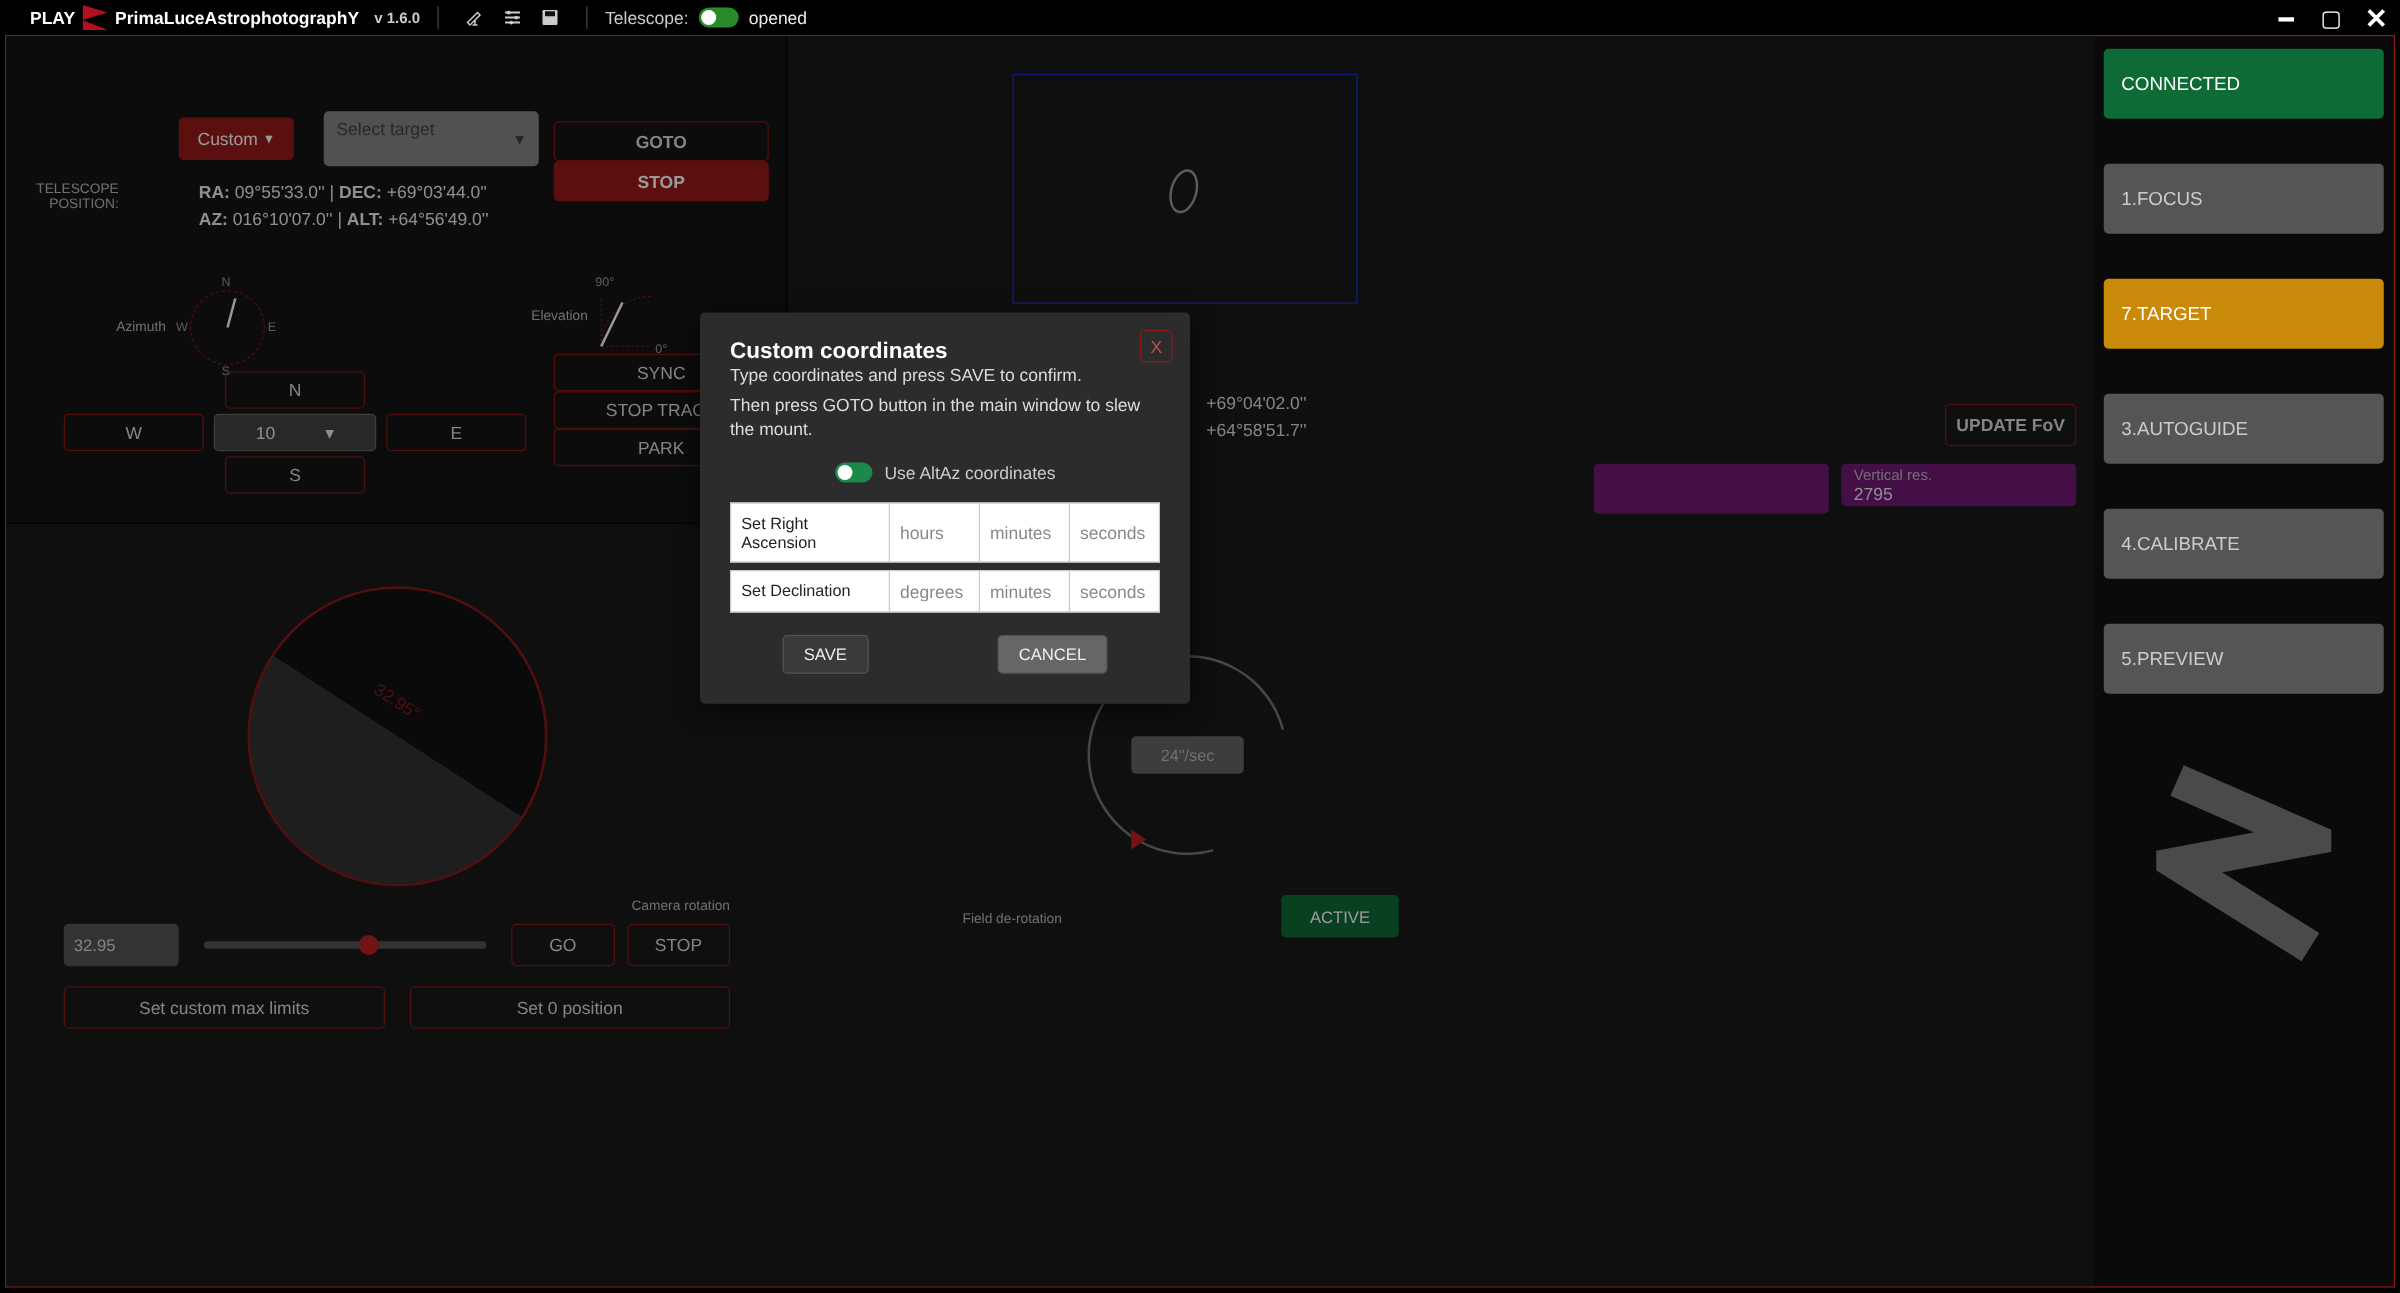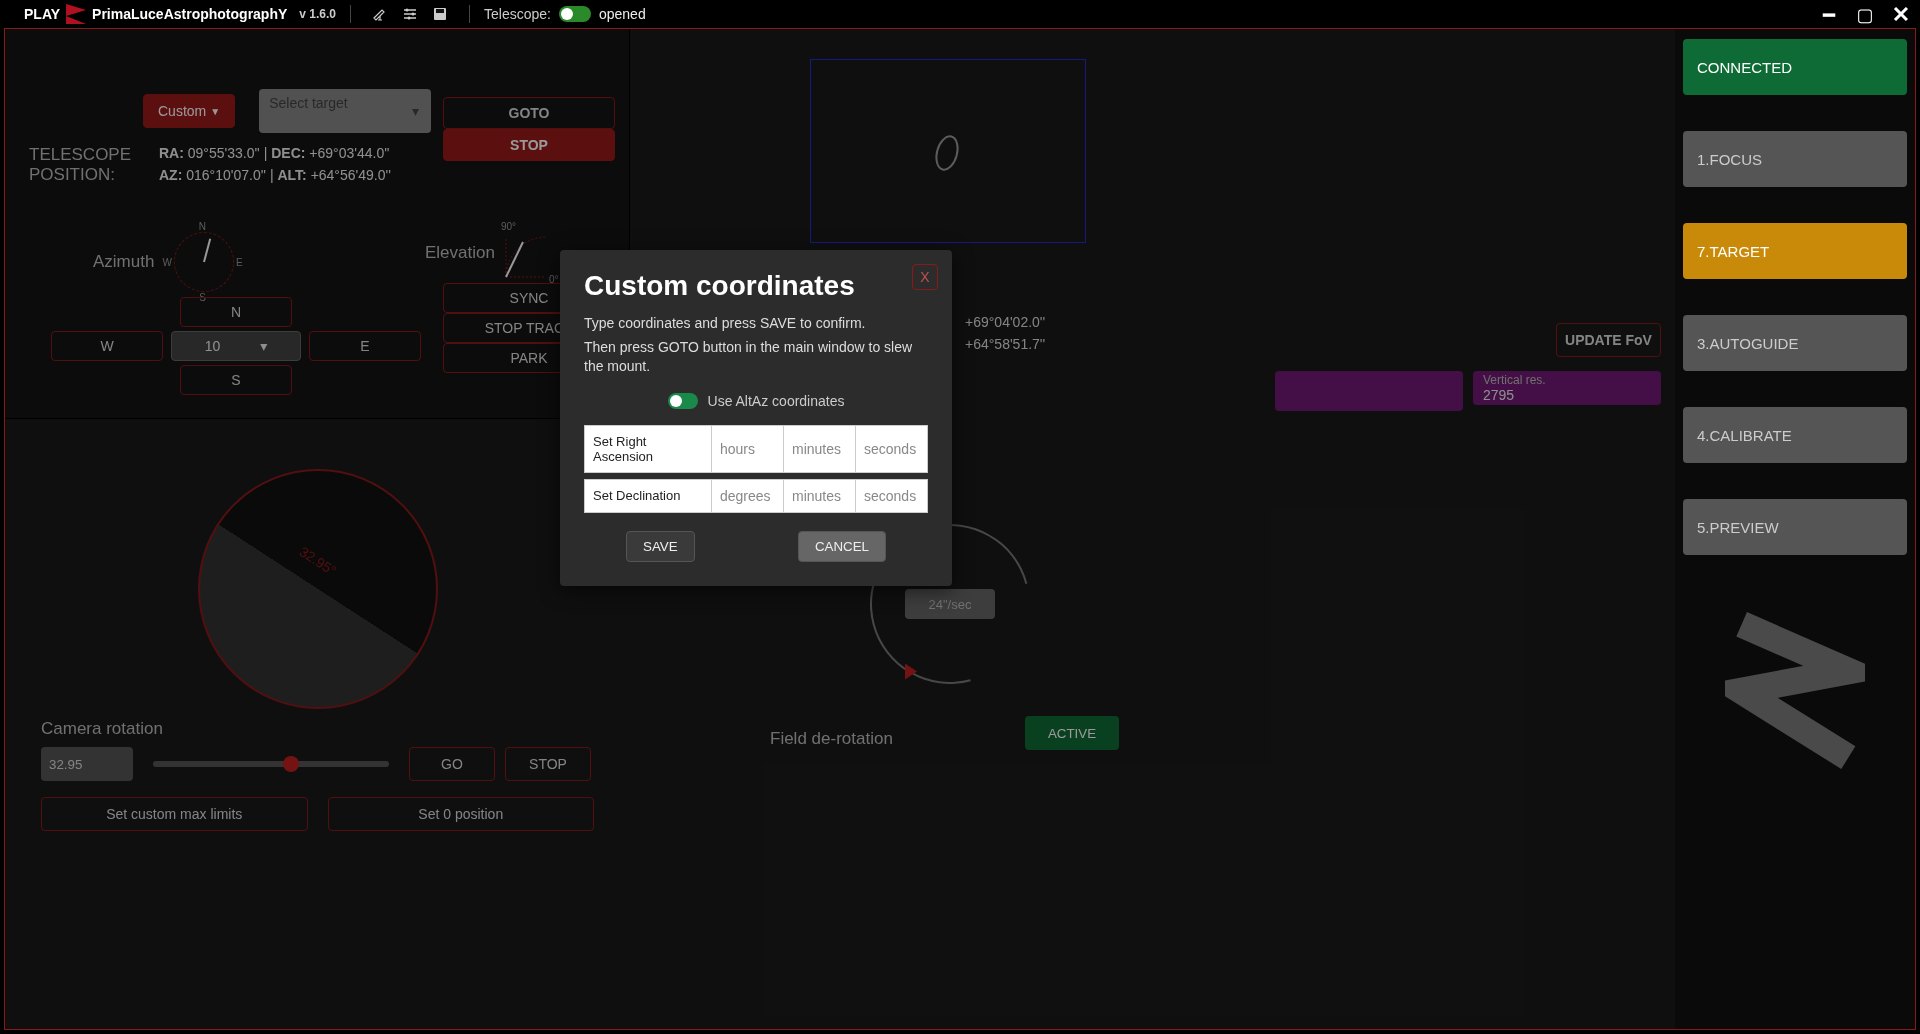--- a/index.html
+++ b/index.html
@@ -29,21 +29,21 @@
   .panel-top { position:absolute; left:0; top:0; width:625px; height:390px; background:#151515; border-right:1px solid #000; border-bottom:1px solid #000;}
   .panel-right-top { position:absolute; left:625px; right:0; top:0; height:435px; background:#1a1a1a;}
   .panel-bottom-left { position:absolute; left:0; top:390px; width:625px; bottom:0; background:#1a1a1a;}
   .panel-bottom-right { position:absolute; left:625px; top:435px; right:0; bottom:0; background:#1a1a1a;}
   
   .btn { display:inline-flex; align-items:center; justify-content:center; border:1px solid #8a1a1a; background:transparent; color:#ddd; border-radius:4px; cursor:pointer; font-size:14px; height:30px;}
   .btn-solid { background:#9a1a1a; color:#fff; border:1px solid #9a1a1a;}
   .select-grey { background:#888; color:#333; border:none; border-radius:4px; height:44px; width:172px; padding:6px 10px; position:relative;}
   .select-grey .ph { color:#444;}
   .select-grey .chev { position:absolute; right:12px; top:14px; color:#444;}
-  .info-label { color:#bbb; font-size:17px;}
+  .info-label { color:#bbb; font-size:11px;text-align:right;}
   .compass { width:60px; height:60px; border:1px dashed #8a1a1a; border-radius:50%; position:relative;}
   .compass .needle { position:absolute; left:50%; top:50%; width:2px; height:24px; background:#fff; transform-origin:bottom center; transform:translate(-50%,-100%) rotate(15deg);}
   .dircluster { width:390px; margin-left:20px; margin-top:14px;}
   .dircluster .row { display:flex; gap:8px; justify-content:center; margin:4px 0;}
   .dircluster .dbtn{ width:112px; height:30px;}
   .dircluster .dsel { width:130px; height:30px; background:#444; border:1px solid #666; color:#eee; display:flex; align-items:center; justify-content:center; gap:40px; border-radius:4px;}
   .stack { display:flex; flex-direction:column; gap:0;}
   
   .rotdial { width:240px; height:240px; border:2px solid #8a1a1a; border-radius:50%; position:relative; background:linear-gradient(33deg,#333 50%,#111 50%); margin:50px auto 10px;}
   .rotdial .ang { position:absolute; left:50%; top:38%; transform:translate(-50%,-50%) rotate(33deg); color:#8a1a1a; font-size:14px;}
@@ -54,21 +54,21 @@
   .preview { position:absolute; left:180px; top:30px; width:276px; height:184px; border:1px solid #2030d0;}
   .preview .star { position:absolute; left:125px; top:75px; width:22px; height:36px; border:2px solid #999; border-radius:50%; transform:rotate(15deg);}
   .coord-col { position:absolute; left:335px; top:285px; font-size:14px; color:#ddd;}
   .smallbox { background:#701a75; border-radius:4px; padding:2px 10px; color:#ccc;}
   
   .dering { width:160px; height:160px; border:2px solid #777; border-top-color:transparent; border-radius:50%; position:relative; transform:rotate(120deg);}
   .dering .marker { position:absolute; right:-6px; top:70px; width:0;height:0;border-left:12px solid #c02020;border-top:8px solid transparent;border-bottom:8px solid transparent; transform:rotate(-120deg);}
   .speedbox { position:absolute; left:50%; top:50%; transform:translate(-50%,-50%); width:90px; height:30px; background:#666; border-radius:4px; display:flex;align-items:center;justify-content:center;color:#bbb; font-size:13px;}
   
   .modal { position:absolute; z-index:20; left:560px; top:250px; width:392px; background:#2c2c2c; border-radius:4px; padding:20px 24px 24px; box-shadow:0 4px 20px rgba(0,0,0,0.6);}
-  .modal h2 { color:#fff; font-size:28px; font-weight:600; margin-bottom:12px;}
+  .modal h2 { color:#fff; font-size:18px; font-weight:600; margin-bottom:0;}
   .modal .close { position:absolute; right:14px; top:14px; width:26px; height:26px; border:1px solid #8a1a1a; border-radius:4px; color:#c05050; display:flex;align-items:center;justify-content:center; cursor:pointer;}
   .modal p { color:#ddd; font-size:14px; line-height:1.4; margin-bottom:4px;}
   .modal .tgl-row { display:flex; align-items:center; justify-content:center; gap:10px; margin:16px 0;}
   .modal .mtoggle { width:30px; height:16px; background:#1a8a4a; border-radius:8px; position:relative;}
   .modal .mtoggle::after{content:"";position:absolute;left:2px;top:2px;width:12px;height:12px;background:#fff;border-radius:50%;}
   .modal .coord-row { display:flex; margin-bottom:6px;}
   .modal .coord-row .lab{ flex:0 0 128px; background:#fff; color:#222; padding:8px; border:1px solid #ccc; font-size:13px;}
   .modal .coord-row input{ flex:1; min-width:0; border:1px solid #ccc; border-left:none; padding:8px; font-size:14px; color:#555;}
   .modal .coord-row input::placeholder{color:#888;}
   .modal .mbtns { display:flex; justify-content:space-between; margin-top:18px; padding:0 42px;}
@@ -208,21 +208,21 @@
         <div style="font-size:12px;color:#bbb;">Vertical res.</div>
         <div style="color:#eee;">2795</div>
       </div>
       <div class="smallbox" style="position:absolute; right:212px; top:342px; width:188px; height:40px;"></div>
     </div>
 
     <div class="panel-bottom-left">
       <div class="rotdial">
           <span class="ang">32.95°</span>
         </div>
-      <div style="padding:0 36px;">
+      <div style="padding:0 46px;">
         <div class="info-label" style="margin:8px 0;">Camera rotation</div>
         <div style="display:flex;align-items:center;gap:10px;">
           <input class="numbox" value="32.95" style="">
           <span class="slider">
               <span class="knob"></span>
             </span>
           <button class="btn" style="width:86px;height:34px;margin-left:10px;">GO</button>
           <button class="btn" style="width:86px;height:34px;">STOP</button>
         </div>
         <div style="display:flex; gap:20px; margin-top:16px;">

